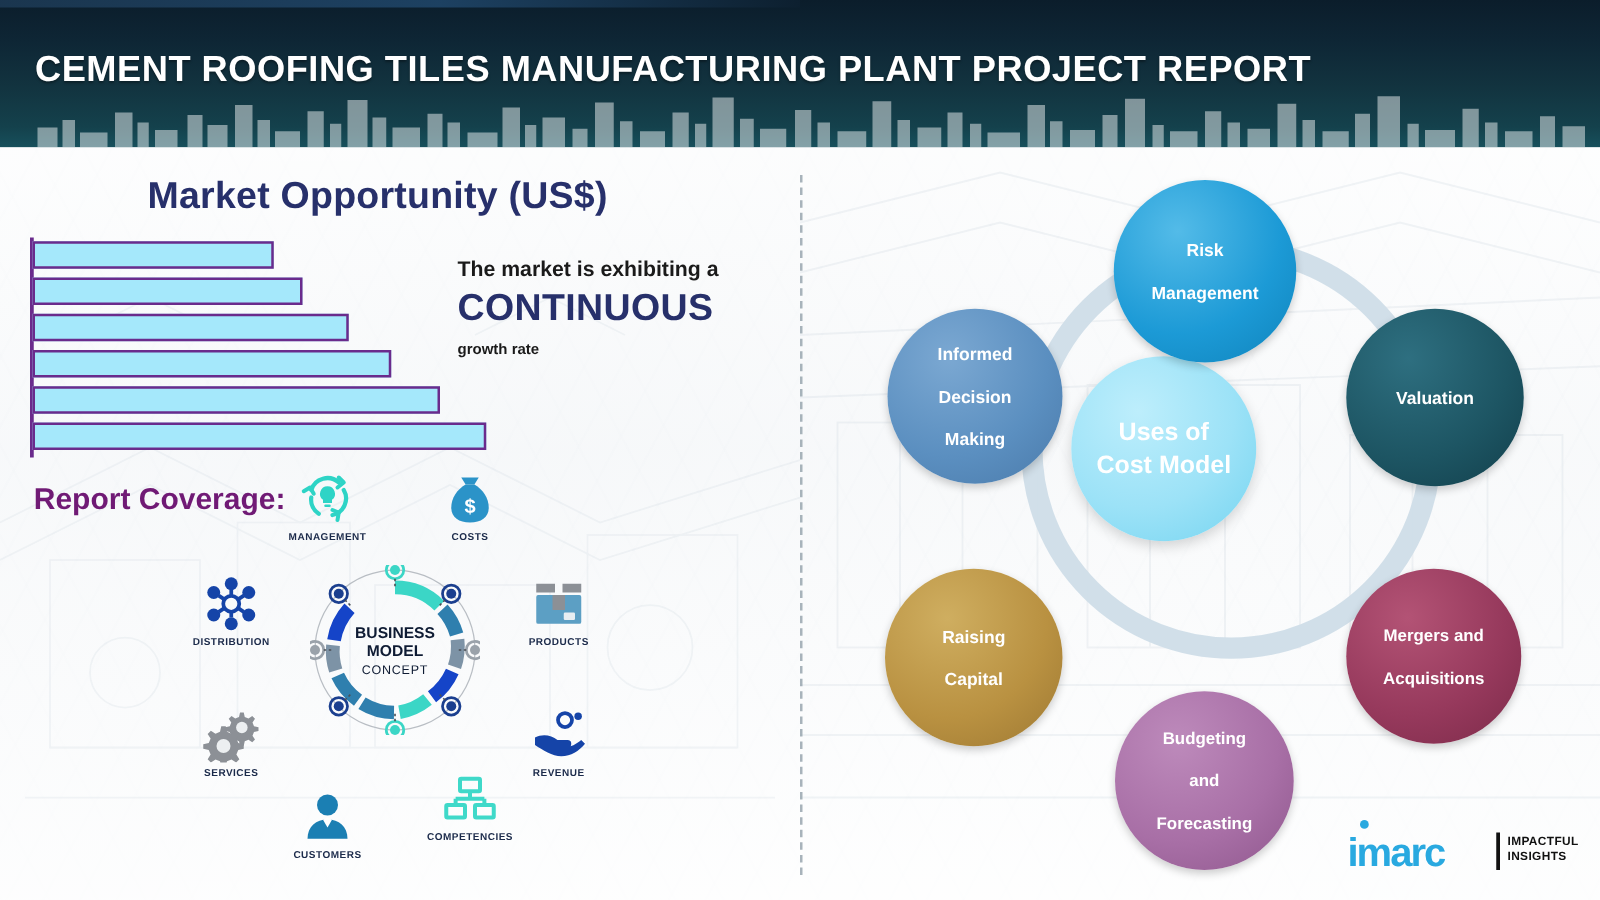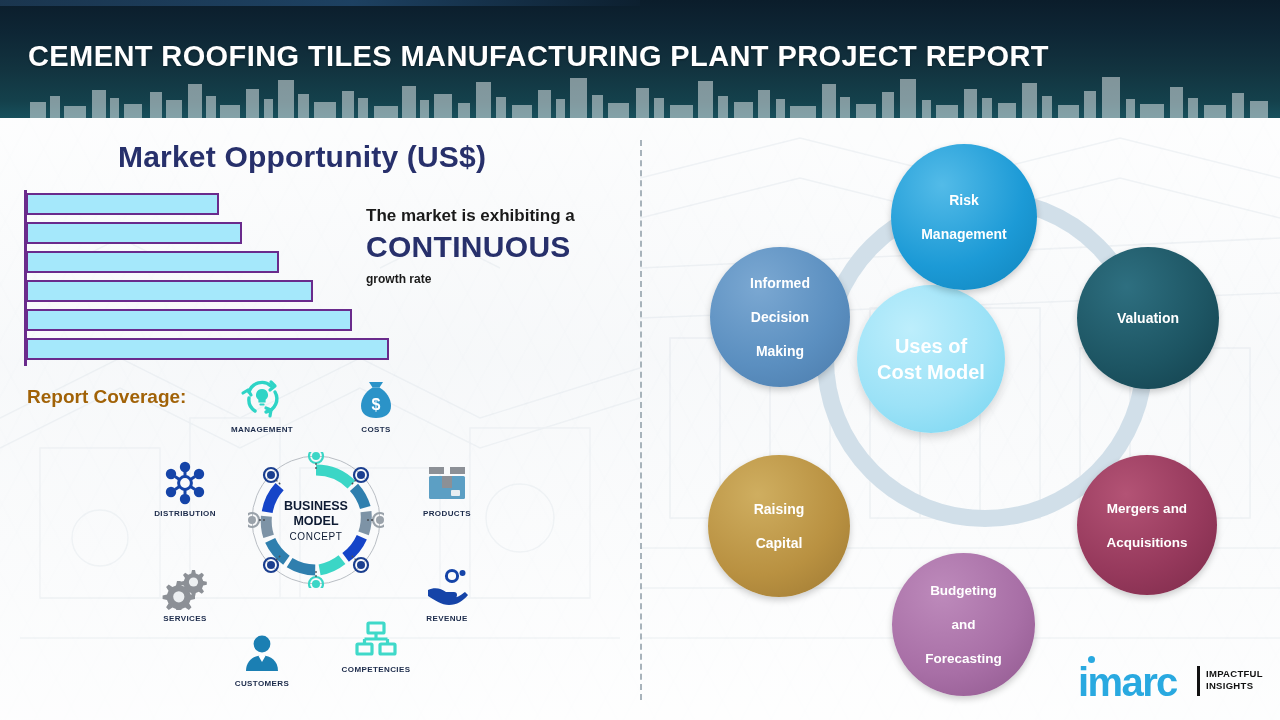--- a/index.html
+++ b/index.html
@@ -58,21 +58,21 @@
     position:absolute;left:26px;height:22px;
     background:#a5e8fb;border:2px solid #6a2b8c;box-sizing:border-box;
   }
   .sidetext{position:absolute;left:366px;top:205px;width:270px;}
   .sidetext .l1{font-size:17px;color:#1a1a1a;font-weight:600;line-height:22px;}
   .sidetext .l2{font-size:30px;color:#27306b;font-weight:bold;line-height:40px;letter-spacing:.3px;}
   .sidetext .l3{font-size:12px;color:#1a1a1a;font-weight:600;line-height:24px;}
 
   .rc-label{
     position:absolute;left:27px;top:386px;
-    font-size:19px;font-weight:bold;color:#a16207;
+    font-size:24px;font-weight:bold;color:#701a75;
   }
 
   
   .icon-item{position:absolute;text-align:center;width:96px;}
   .icon-item .glyph{height:46px;display:flex;align-items:center;justify-content:center;}
   .icon-item .cap{
     font-size:8px;letter-spacing:.4px;color:#1b2a4a;font-weight:bold;margin-top:3px;
   }
 
   .bm-wrap{position:absolute;left:248px;top:452px;width:136px;height:136px;}
@@ -99,21 +99,21 @@
   .center-node{
     position:absolute;left:217px;top:167px;width:148px;height:148px;border-radius:50%;
     display:flex;align-items:center;justify-content:center;text-align:center;
     color:#ffffff;font-weight:bold;font-size:20px;line-height:26px;
     box-shadow:0 4px 10px rgba(0,0,0,.16);
   }
 
   
   .logo{position:absolute;left:1075px;top:660px;width:195px;height:48px;}
   .logo-word{
-    position:absolute;left:3px;top:2px;font-size:40px;font-weight:bold;color:#29a9e0;
+    position:absolute;left:3px;top:2px;font-size:32px;font-weight:bold;color:#29a9e0;
     letter-spacing:-1.6px;font-family:"Liberation Sans", sans-serif;line-height:40px;
   }
   .logo-dot{position:absolute;left:13px;top:-4px;width:7px;height:7px;border-radius:50%;background:#29a9e0;}
   .logo-bar{position:absolute;left:122px;top:6px;width:3px;height:30px;background:#111;}
   .logo-sub{position:absolute;left:131px;top:8px;font-size:9.5px;font-weight:bold;color:#111;line-height:12px;letter-spacing:.3px;}
 </style>
 </head>
 <body>
 
 <div class="slide">

